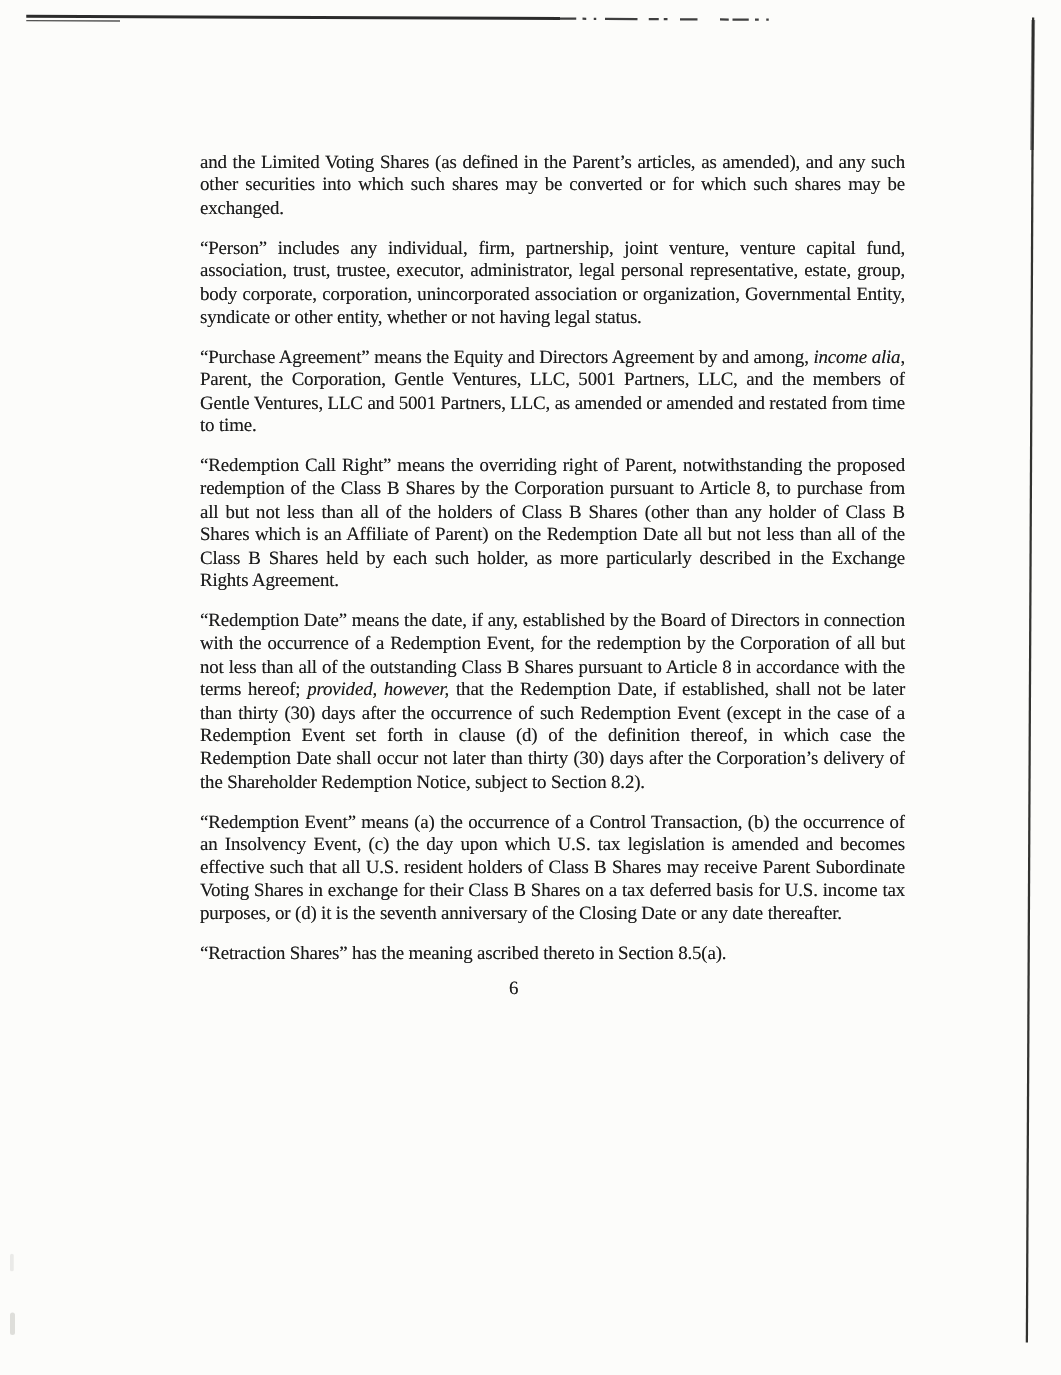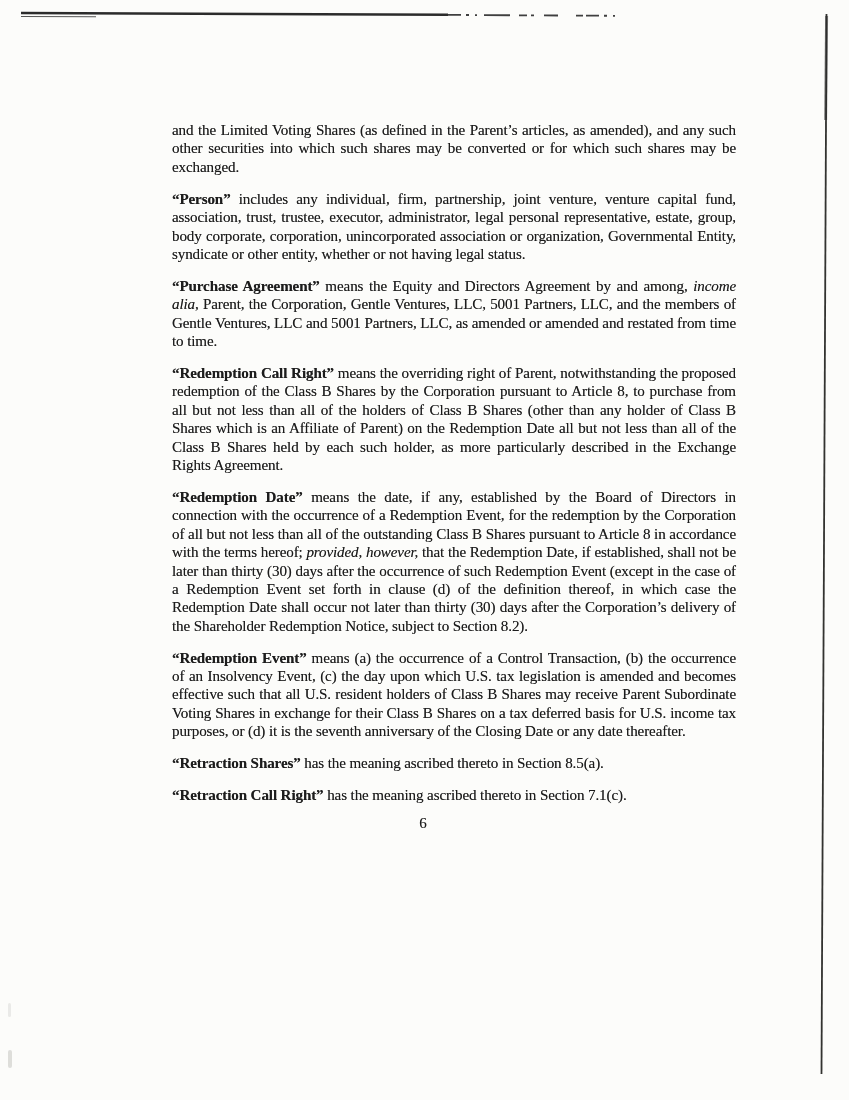--- a/index.html
+++ b/index.html
@@ -19,34 +19,34 @@
     color: #1c1c1c;
   }
   .artifacts {
     position: absolute;
     left: 0; top: 0;
     width: 849px; height: 1100px;
     pointer-events: none;
   }
   .content {
     position: absolute;
-    left: 172px;
+    left: 160px;
     top: 121px;
     width: 564px;
   }
   .para {
     margin: 0 0 13.5px 0;
     font-size: 15.1px;
     line-height: 18.4px;
     letter-spacing: -0.12px;
     text-align: justify;
     text-shadow: 0 0 0.35px rgba(20,20,20,0.55);
   }
   .para:last-of-type { margin-bottom: 0; }
-  .seg-b { font-weight: bold; }
+  .seg-b { font-weight: normal; }
   .seg-i { font-style: italic; }
   .page-number {
     margin-top: 10px;
     width: 100%;
     text-align: center;
     padding-right: 62px;
     box-sizing: border-box;
     font-size: 15px;
     text-shadow: 0 0 0.35px rgba(20,20,20,0.55);
   }
@@ -90,18 +90,17 @@
 
     <p class="para"><span class="seg-b">“Redemption Date”</span><span> means the date, if any, established by the Board of Directors in connection with the occurrence of a Redemption Event, for the redemption by the Corporation of all but not less than all of the outstanding Class B Shares pursuant to Article 8 in accordance with the terms hereof; </span><span class="seg-i">provided, however,</span><span> that the Redemption Date, if established, shall not be later than thirty (30) days after the occurrence of such Redemption Event (except in the case of a Redemption Event set forth in clause (d) of the definition thereof, in which case the Redemption Date shall occur not later than thirty (30) days after the Corporation’s delivery of the Shareholder Redemption Notice, subject to Section 8.2).</span></p>
 
     <p class="para"><span class="seg-b">“Redemption Event”</span><span> means (a) the occurrence of a Control Transaction, (b) the occurrence of an Insolvency Event, (c) the day upon which U.S. tax legislation is amended and becomes effective such that all U.S. resident holders of Class B Shares may receive Parent Subordinate Voting Shares in exchange for their Class B Shares on a tax deferred basis for U.S. income tax purposes, or (d) it is the seventh anniversary of the Closing Date or any date thereafter.</span></p>
 
 
 
 
     <p class="para"><span class="seg-b">“Retraction Shares”</span><span> has the meaning ascribed thereto in Section 8.5(a).</span></p>
 
-    <p class="para"><span class="seg-b">“Retraction Call Right”</span><span> has the meaning ascribed thereto in Section 7.1(c).</span></p>
 
     <div class="page-number">6</div>
 
   </main>
 </div>
 
 </body></html>

